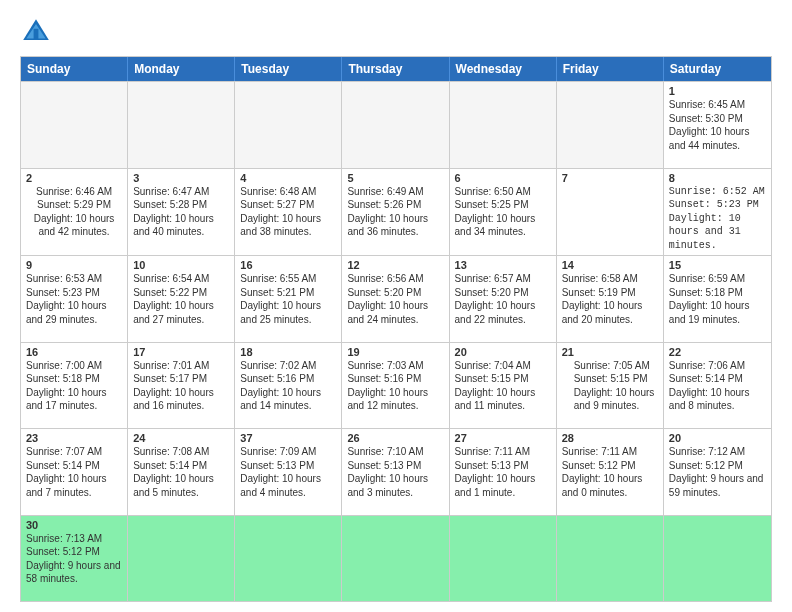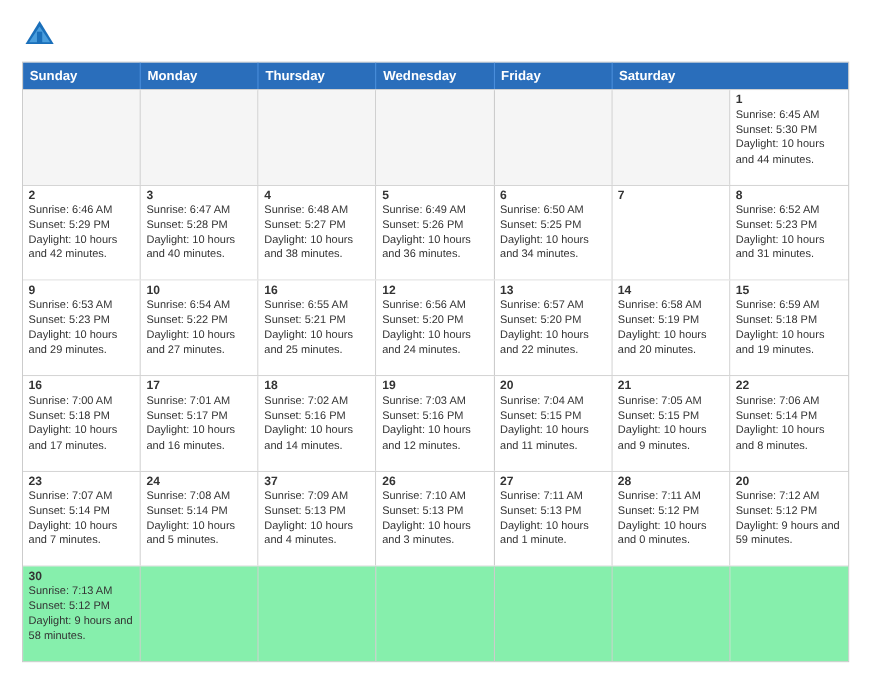--- a/index.html
+++ b/index.html
@@ -130,20 +130,21 @@
     <div class="title-block">
       <div class="month-year"></div>
       <div class="location"></div>
     </div>
   </div>
 
   <div class="calendar">
     <div class="cal-header">
     <div class="cal-header-cell">Sunday</div>
         <div class="cal-header-cell">Monday</div>
+        <div class="cal-header-cell">Tuesday</div>
         <div class="cal-header-cell">Thursday</div>
         <div class="cal-header-cell">Wednesday</div>
         <div class="cal-header-cell">Friday</div>
         <div class="cal-header-cell">Saturday</div>
       </div>
     <div class="cal-body">
     <div class="cal-row">
           <div class="cal-cell empty"></div>
           <div class="cal-cell empty"></div>
           <div class="cal-cell empty"></div>
@@ -153,21 +154,21 @@
           <div class="cal-cell">
             <span class="day-num">1</span>
             <div class="cell-info" style="white-space: pre-line;">Sunrise: 6:45 AM
 Sunset: 5:30 PM
 Daylight: 10 hours and 44 minutes.</div>
           </div>
         </div>
         <div class="cal-row">
           <div class="cal-cell">
             <span class="day-num">2</span>
-            <div class="cell-info" style="white-space: pre-line;">Sunrise: 6:46 AM
+            <div class="cell-info" style="white-space: pre-line; text-align: center;">Sunrise: 6:46 AM
 Sunset: 5:29 PM
 Daylight: 10 hours and 42 minutes.</div>
           </div>
           <div class="cal-cell">
             <span class="day-num">3</span>
             <div class="cell-info" style="white-space: pre-line;">Sunrise: 6:47 AM
 Sunset: 5:28 PM
 Daylight: 10 hours and 40 minutes.</div>
           </div>
           <div class="cal-cell">
@@ -186,21 +187,21 @@
             <span class="day-num">6</span>
             <div class="cell-info" style="white-space: pre-line;">Sunrise: 6:50 AM
 Sunset: 5:25 PM
 Daylight: 10 hours and 34 minutes.</div>
           </div>
           <div class="cal-cell">
             <span class="day-num">7</span>
           </div>
           <div class="cal-cell">
             <span class="day-num">8</span>
-            <div class="cell-info" style="white-space: pre-line;">Sunrise: 6:52 AM
+            <div class="cell-info" style="white-space: pre-line; font-family: Liberation Mono, monospace;">Sunrise: 6:52 AM
 Sunset: 5:23 PM
 Daylight: 10 hours and 31 minutes.</div>
           </div>
         </div>
         <div class="cal-row">
           <div class="cal-cell">
             <span class="day-num">9</span>
             <div class="cell-info" style="white-space: pre-line;">Sunrise: 6:53 AM
 Sunset: 5:23 PM
 Daylight: 10 hours and 29 minutes.</div>
@@ -268,21 +269,21 @@
 Daylight: 10 hours and 12 minutes.</div>
           </div>
           <div class="cal-cell">
             <span class="day-num">20</span>
             <div class="cell-info" style="white-space: pre-line;">Sunrise: 7:04 AM
 Sunset: 5:15 PM
 Daylight: 10 hours and 11 minutes.</div>
           </div>
           <div class="cal-cell">
             <span class="day-num">21</span>
-            <div class="cell-info" style="white-space: pre-line;">Sunrise: 7:05 AM
+            <div class="cell-info" style="white-space: pre-line; margin-left: 12px;">Sunrise: 7:05 AM
 Sunset: 5:15 PM
 Daylight: 10 hours and 9 minutes.</div>
           </div>
           <div class="cal-cell">
             <span class="day-num">22</span>
             <div class="cell-info" style="white-space: pre-line;">Sunrise: 7:06 AM
 Sunset: 5:14 PM
 Daylight: 10 hours and 8 minutes.</div>
           </div>
         </div>

